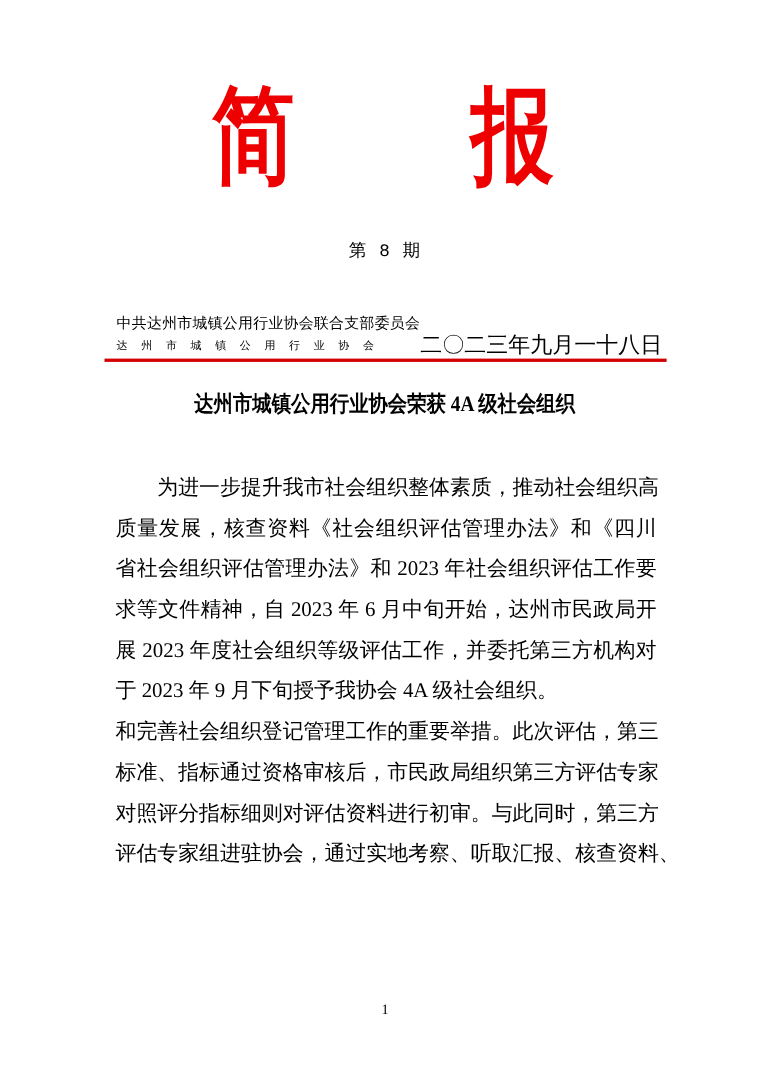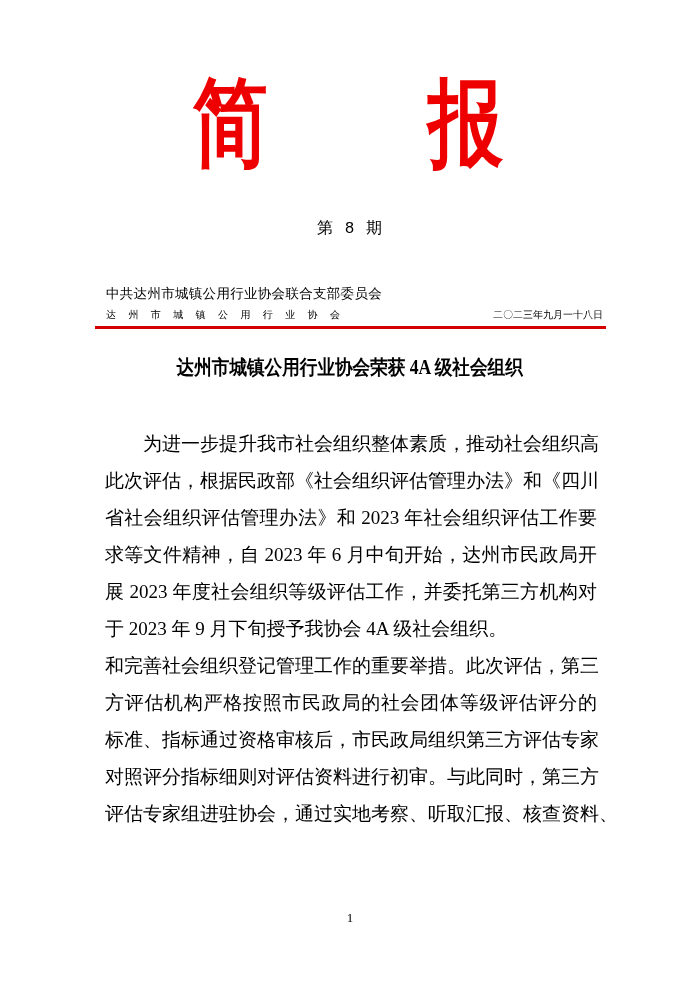--- a/index.html
+++ b/index.html
@@ -47,39 +47,39 @@
     font-family: Liberation Mono, monospace;
   }
 
   
   .org-block {
     position: absolute;
     top: 283px;
     left: 106px;
     right: 97px;
     display: flex;
-    justify-content: space-between;
+    justify-content: flex-start;
     align-items: flex-end;
   }
   .org-line1 {
     font-size: 13.5px;
     line-height: 21px;
     letter-spacing: 0.3px;
     white-space: nowrap;
   }
   .org-line2 {
     font-size: 10px;
     line-height: 21px;
     width: 234px;
     text-align: justify;
     text-align-last: justify;
     text-justify: inter-character;
   }
   .masthead-date {
-    font-size: 10px;
+    font-size: 20px;
     line-height: 21px;
     white-space: nowrap;
   }
 
   
   .red-rule {
     position: absolute;
     top: 326px;
     left: 95px;
     width: 511px;
@@ -154,29 +154,28 @@
 
   <div class="red-rule"></div>
 
   <div class="headline">
     <span class="headline-inner">达州市城镇公用行业协会荣获 4A 级社会组织</span>
   </div>
 
   <div class="article-body">
       <div>
         <div class="line first">为进一步提升我市社会组织整体素质，推动社会组织高</div>
-        <div class="line">此次评估，根据民政部《社会组织评估管理办法》和《四川</div>
+        <div class="line">质量发展，核查资料《社会组织评估管理办法》和《四川</div>
         <div class="line">省社会组织评估管理办法》和 2023 年社会组织评估工作要</div>
         <div class="line">求等文件精神，自 2023 年 6 月中旬开始，达州市民政局开</div>
         <div class="line">展 2023 年度社会组织等级评估工作，并委托第三方机构对</div>
         <div class="line end">于 2023 年 9 月下旬授予我协会 4A 级社会组织。</div>
       </div>
       <div>
         <div class="line">和完善社会组织登记管理工作的重要举措。此次评估，第三</div>
-        <div class="line">方评估机构严格按照市民政局的社会团体等级评估评分的</div>
         <div class="line">标准、指标通过资格审核后，市民政局组织第三方评估专家</div>
         <div class="line">对照评分指标细则对评估资料进行初审。与此同时，第三方</div>
         <div class="line">评估专家组进驻协会，通过实地考察、听取汇报、核查资料、</div>
       </div>
     </div>
 
   <div class="page-num">1</div>
 
 </div>
 

